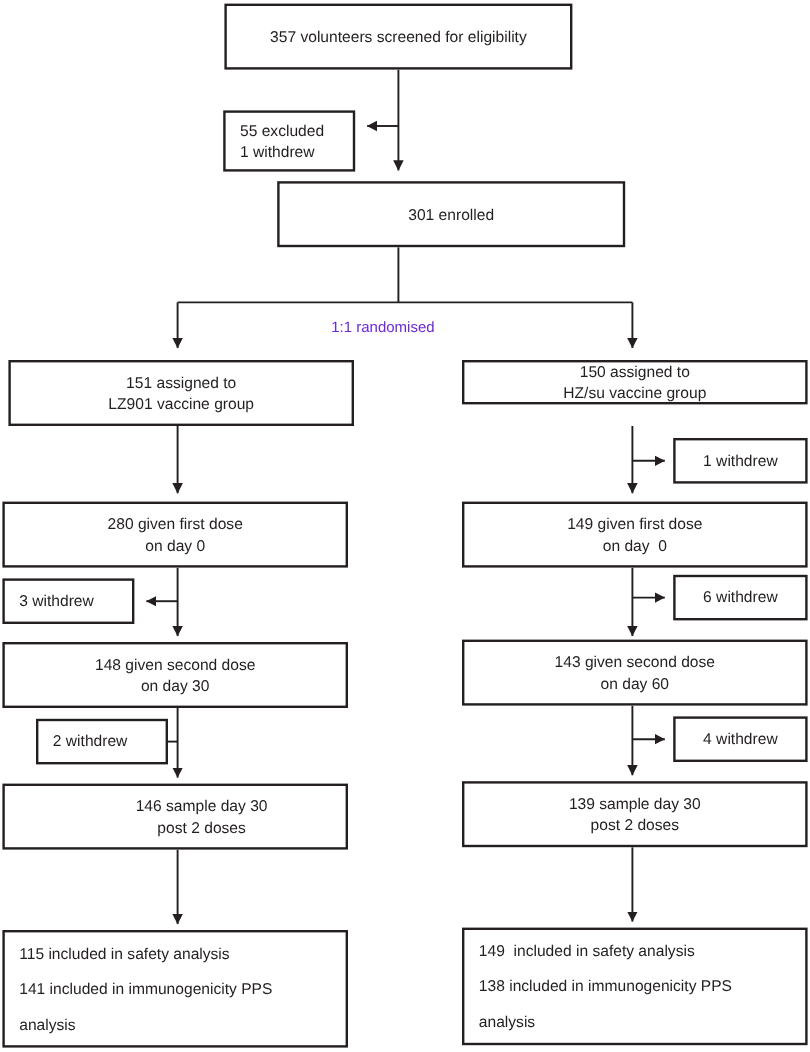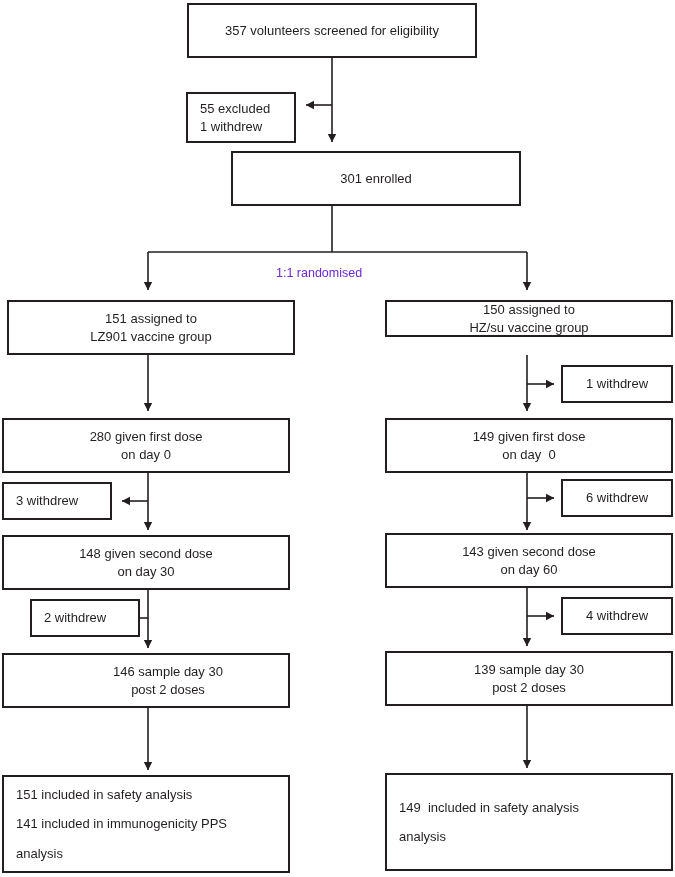--- a/index.html
+++ b/index.html
@@ -176,23 +176,24 @@
     <span class="line">146 sample day 30</span>
     <span class="line">post 2 doses</span>
   </div>
 
   <div class="box" style="left:385px; top:651px; width:288px; height:55px;">
     <span class="line">139 sample day 30</span>
     <span class="line">post 2 doses</span>
   </div>
 
   <div class="box left-align analysis" style="left:2px; top:775px; width:288px; height:98px;">
-    <span class="line">151 included in safety analysis</span>
+    <span class="line">115 included in safety analysis</span>
     <span class="line">141 included in immunogenicity PPS</span>
     <span class="line">analysis</span>
   </div>
 
   <div class="box left-align analysis" style="left:385px; top:773px; width:288px; height:98px;">
     <span class="line">149  included in safety analysis</span>
+    <span class="line">138 included in immunogenicity PPS</span>
     <span class="line">analysis</span>
   </div>
 
 </div>
 
 </body></html>

